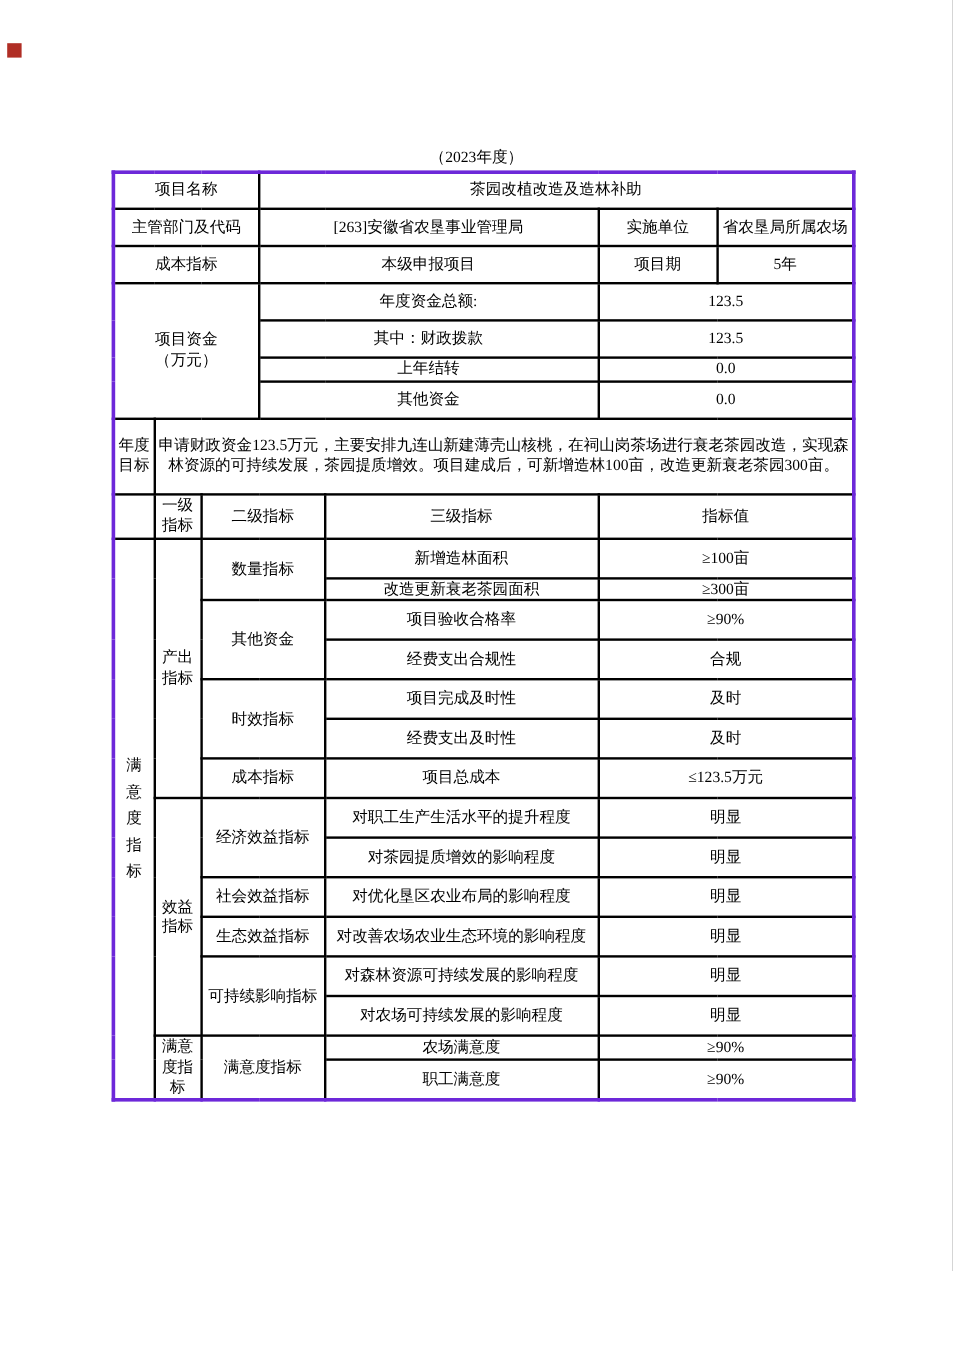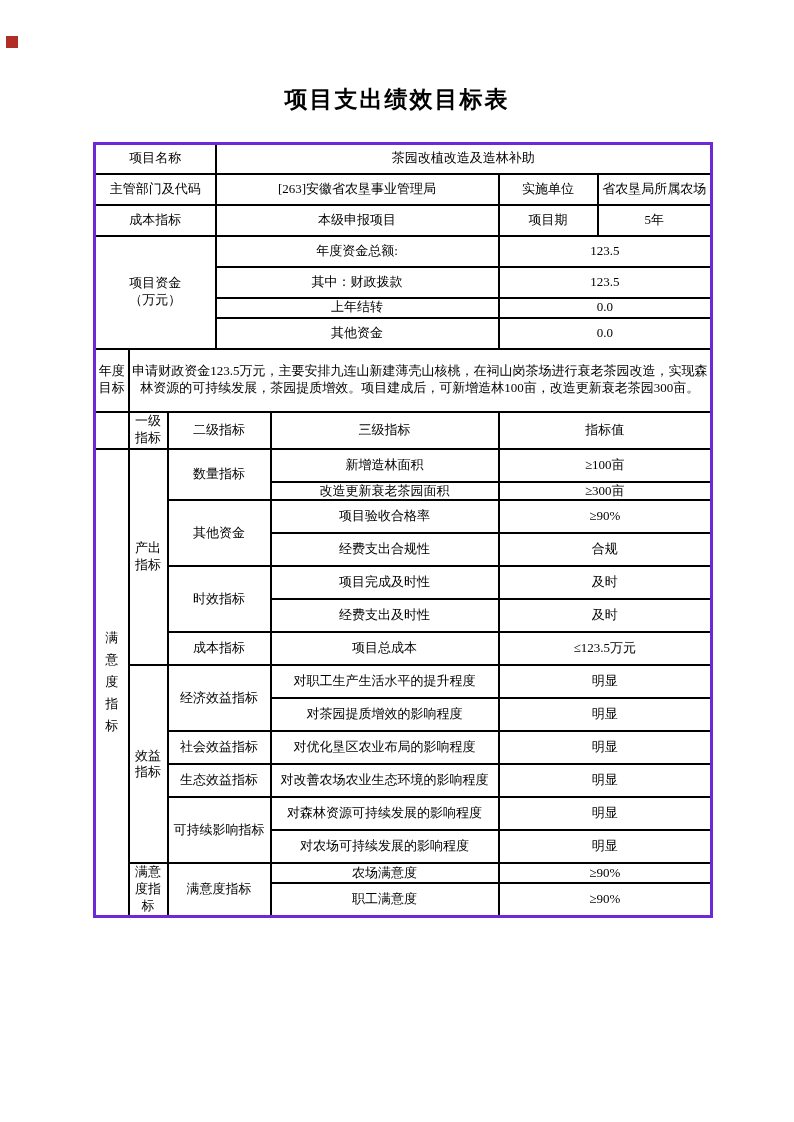--- a/index.html
+++ b/index.html
@@ -20,21 +20,21 @@
   td.indent{text-align:left;padding-left:38px;}
   td.goal-text{text-align:justify;padding:4px 6px;line-height:1.6;}
   td.prelabel{white-space:pre-line;}
   .vtext{display:inline-block;width:14px;word-break:break-all;line-height:1.7;text-align:center;}
 </style>
 </head>
 <body>
 
 <div id="page">
   <div id="marker" style="background: rgb(176, 46, 37);"></div>
-  <div id="doc-title">项目支出绩效目标表</div>
+  <div id="doc-subtitle">（2023年度）</div>
 
   <table id="main-table">
     <colgroup>
       <col style="width:34px">
         <col style="width:39px">
         <col style="width:48px">
       <col style="width:55px">
         <col style="width:228px">
         <col style="width:99px">
         <col style="width:114px">

